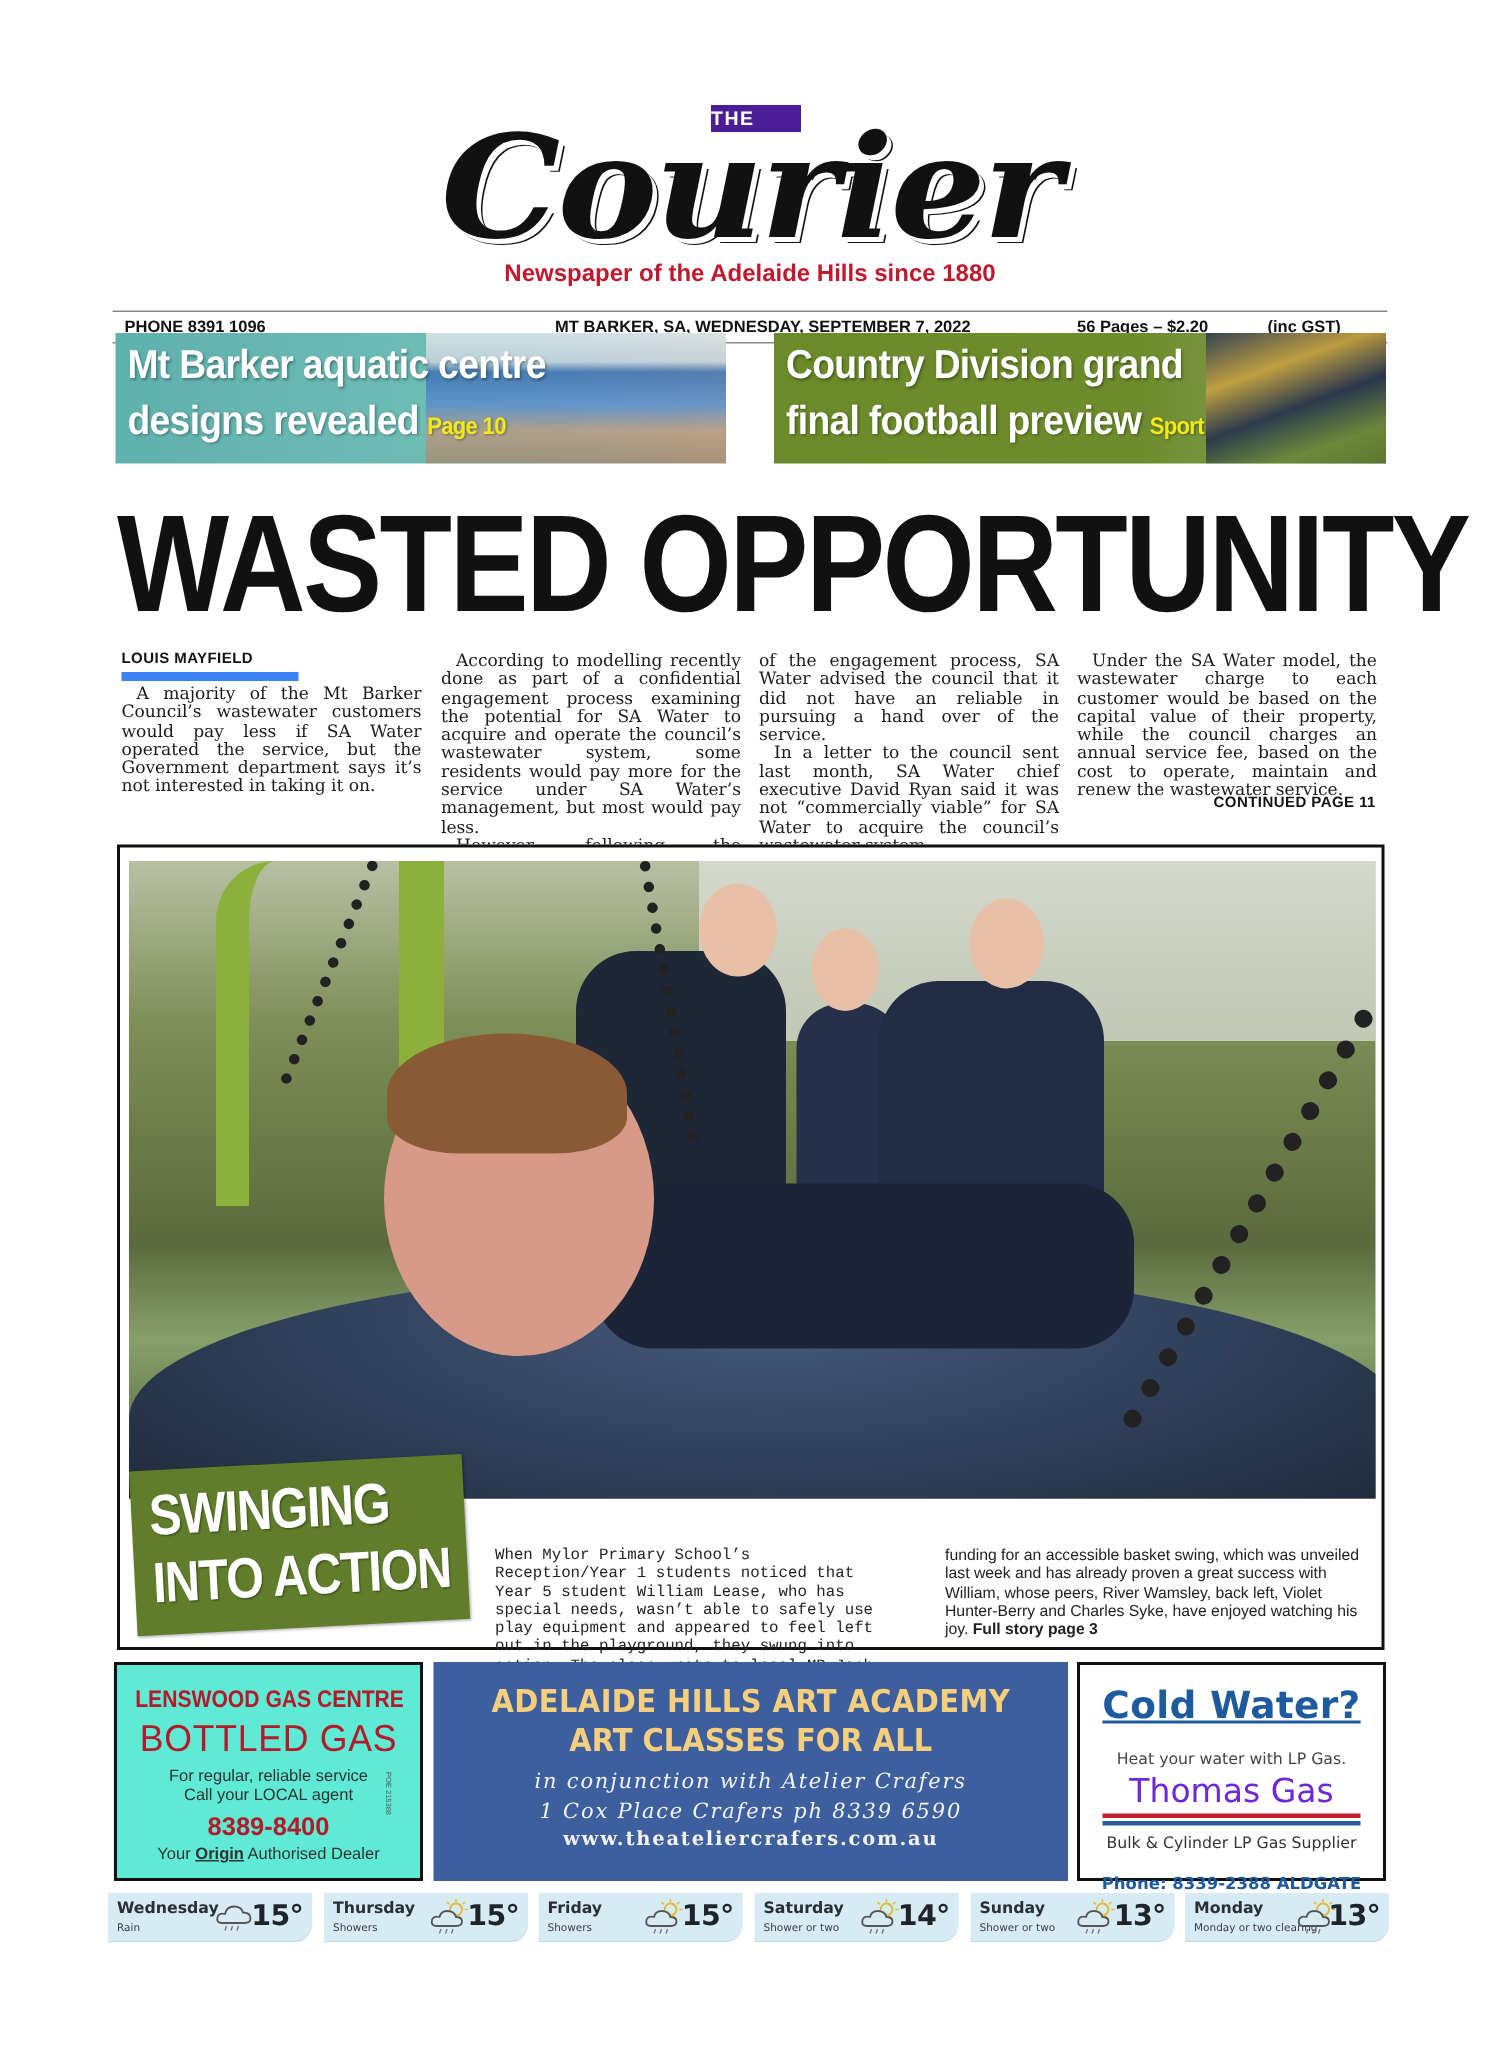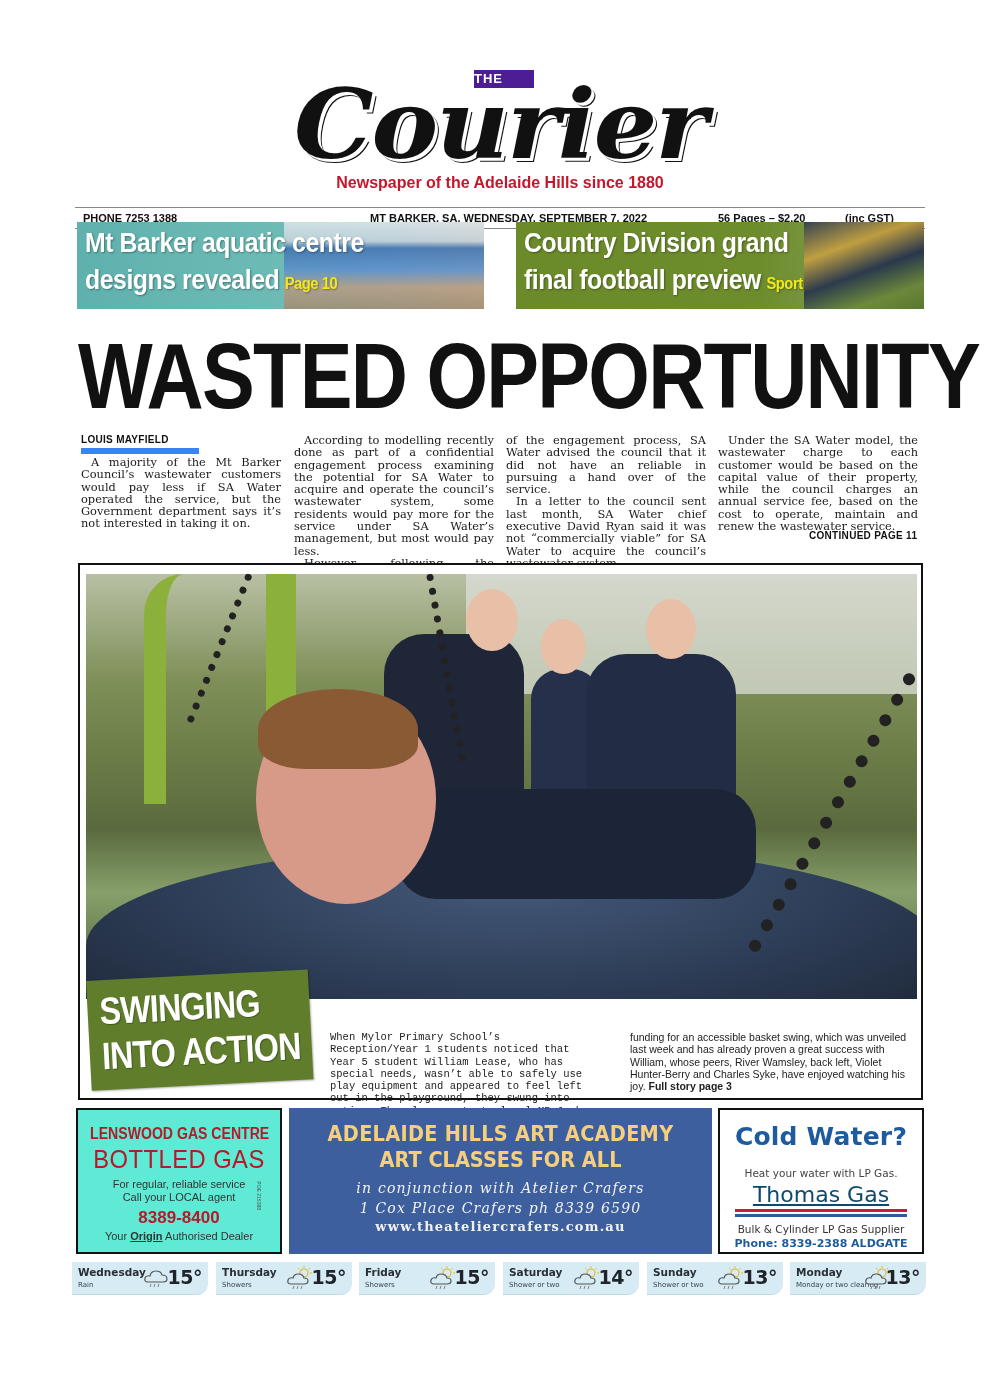--- a/index.html
+++ b/index.html
@@ -102,48 +102,48 @@
   .ad-gas .g5 u { font-weight: bold; }
   .ad-gas .code { position: absolute; right: 18px; top: 100px; font: 5px "Liberation Sans", sans-serif; color: #555; transform: rotate(90deg); transform-origin: right top; white-space: nowrap; }
 
   .ad-art { left: 289px; width: 423px; background: #3e5f9e; text-align: center; }
   .ad-art .a1 { margin-top: 14px; font: bold 21px "DejaVu Sans", sans-serif; color: #f5cf7d; letter-spacing: 0.3px; transform: scaleX(0.92); white-space: nowrap; }
   .ad-art .a2 { margin-top: 2px; font: bold 21px "DejaVu Sans", sans-serif; color: #f5cf7d; transform: scaleX(0.92); }
   .ad-art .a3 { margin-top: 6px; font: italic 14px "DejaVu Serif", serif; color: #f2f2f2; letter-spacing: 1.2px; line-height: 20px; }
   .ad-art .a4 { margin-top: 1px; font: bold 13px "DejaVu Serif", serif; color: #f2f2f2; letter-spacing: 1.2px; }
 
   .ad-thomas { left: 718px; width: 206px; border: 2.5px solid #111; background: #fff; text-align: center; }
-  .ad-thomas .t1 { margin-top: 12px; font: bold 25px "DejaVu Sans", sans-serif; color: #1e5a9e; letter-spacing: 0.2px; }
+  .ad-thomas .t1 { margin-top: 12px; font: bold 25px "DejaVu Sans", sans-serif; color: #1e5a9e; letter-spacing: 0.2px; text-decoration: underline; }
   .ad-thomas .t2 { margin-top: 16px; font: 10.5px "DejaVu Sans", sans-serif; color: #444; }
-  .ad-thomas .t3 { margin-top: 3px; font: 22px "DejaVu Sans", sans-serif; color: #0c4a6e; text-decoration: underline; }
+  .ad-thomas .t3 { margin-top: 3px; font: 22px "DejaVu Sans", sans-serif; color: #6d28d9; }
   .ad-thomas .stripe-red { margin: 2px auto 0; width: 172px; height: 3px; background: #c41f2e; }
   .ad-thomas .stripe-blue { margin: 2px auto 0; width: 172px; height: 3px; background: #2e5a9e; }
   .ad-thomas .t4 { margin-top: 6px; font: 10.5px "DejaVu Sans", sans-serif; color: #333; }
-  .ad-thomas .t5 { margin-top: 2px; font: bold 11px "DejaVu Sans", sans-serif; color: #1e5a9e; }
+  .ad-thomas .t5 { margin-top: 14px; font: bold 11px "DejaVu Sans", sans-serif; color: #1e5a9e; }
 
   
   .weather { position: absolute; left: 72px; top: 1262px; width: 856px; height: 34px; }
   .wx { position: absolute; top: 0; width: 136px; height: 33px; background: #d7ebf4; border-radius: 0 0 12px 0;
     border-bottom: 1px solid #c2dbe6; }
   .wx-day { position: absolute; left: 6px; top: 4px; font: bold 10.5px "DejaVu Sans", sans-serif; color: #2a2f36; }
   .wx-cond { position: absolute; left: 6px; top: 19px; font: 7px "DejaVu Sans", sans-serif; color: #3a4048; white-space: nowrap; }
   .wx-icon { position: absolute; left: 70px; top: 3px; width: 28px; height: 26px; }
   .wx-temp { position: absolute; right: 6px; top: 4px; font: bold 19px "DejaVu Sans", sans-serif; color: #1f242a; letter-spacing: -0.5px; }
 </style>
 </head>
 <body>
 
 <header class="masthead">
   <div class="the-badge">THE</div>
   <div class="logo">Courier</div>
   <div class="tagline">Newspaper of the Adelaide Hills since 1880</div>
 </header>
 
 <div class="dateline">
-  <span class="dl-phone">PHONE 7253 1388</span>
+  <span class="dl-phone">PHONE 8391 1096</span>
   <span class="dl-date">MT BARKER, SA, WEDNESDAY, SEPTEMBER 7, 2022</span>
   <span class="dl-price">56 Pages – $2.20</span>
   <span class="dl-gst">(inc GST)</span>
 </div>
 
 <a class="promo promo-left">
   <div class="pool"></div>
   <div class="promo-line l1">Mt Barker aquatic centre</div>
   <div class="promo-line l2"><span>designs revealed</span><span class="promo-tag">Page 10</span></div>
 </a>

